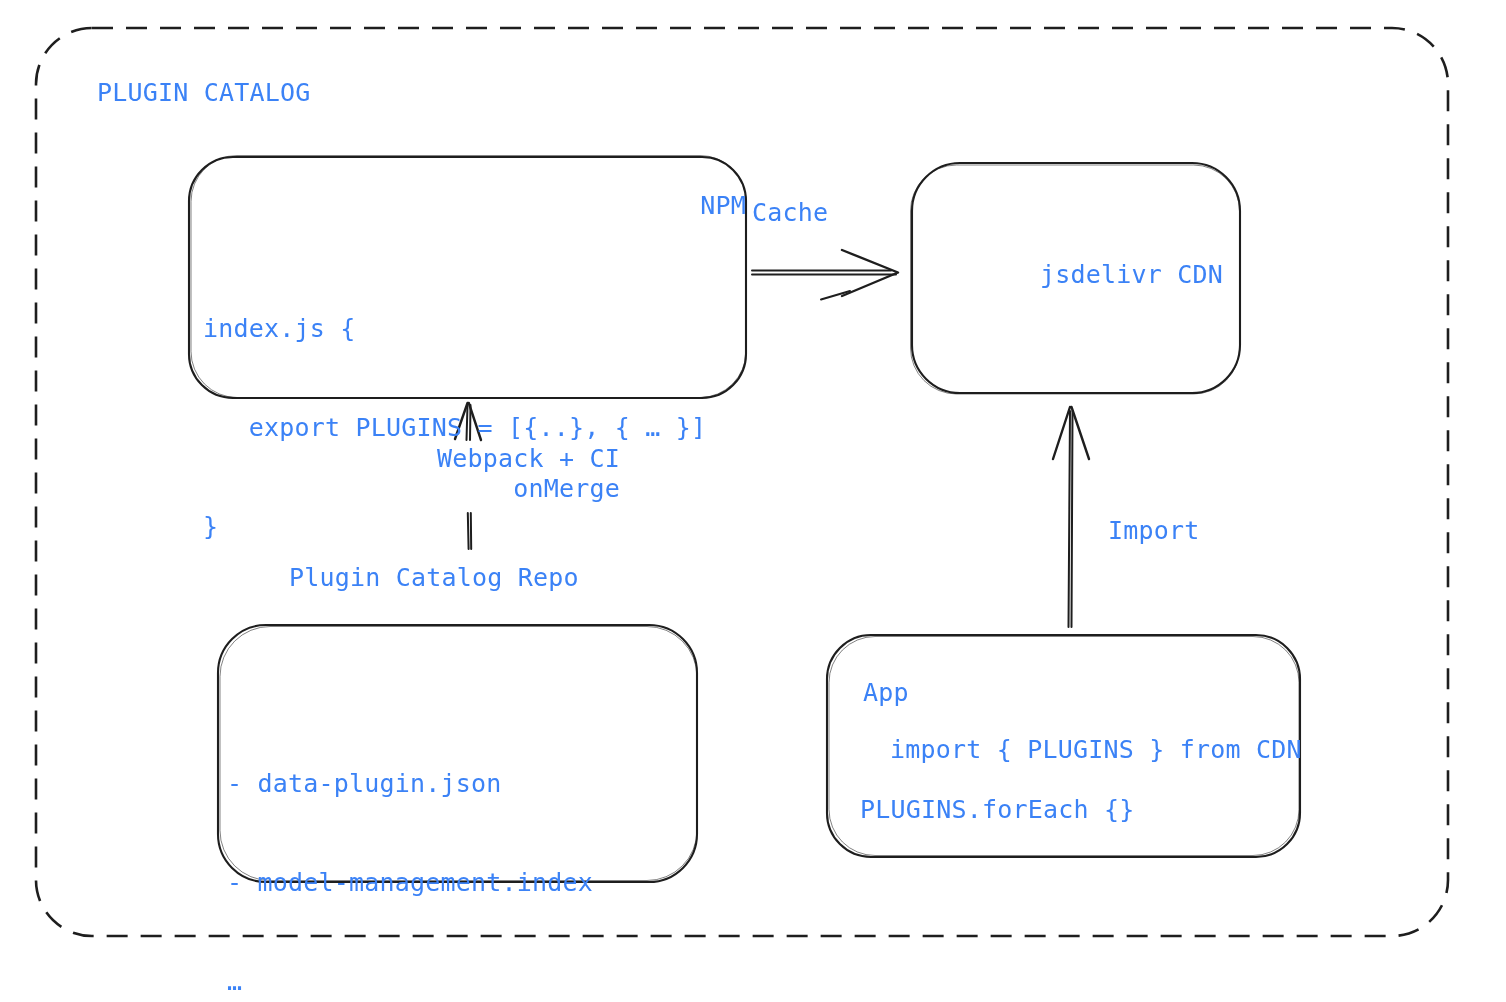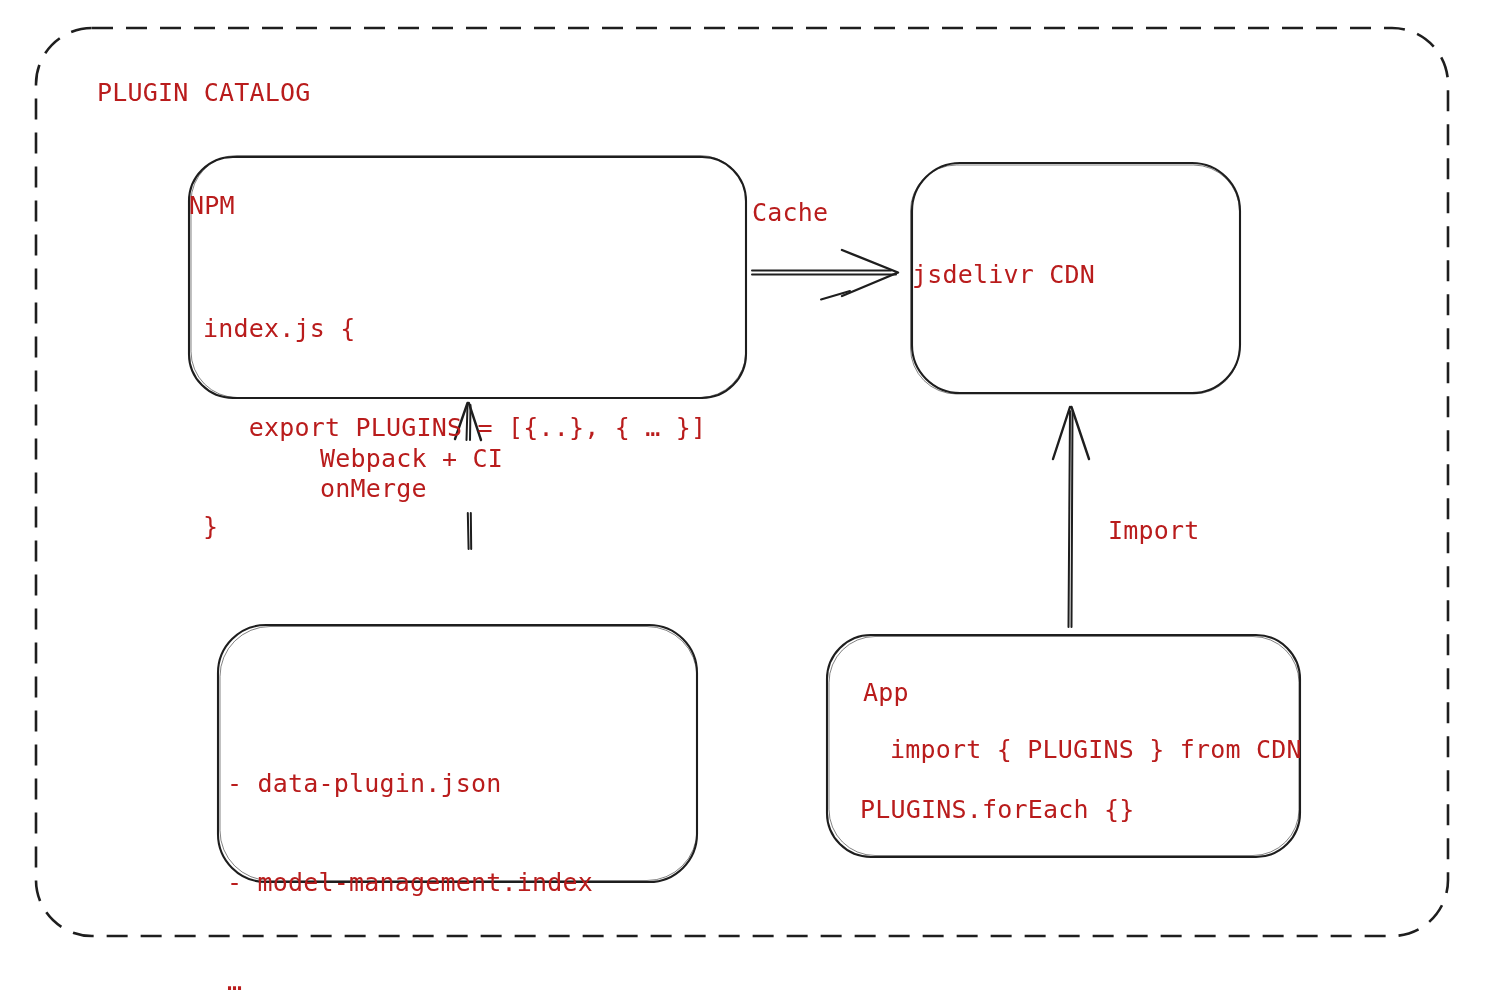--- a/index.html
+++ b/index.html
@@ -2,37 +2,37 @@
 <html><head>
 <meta charset="utf-8">
 <style>
   html, body { margin: 0; padding: 0; background: #ffffff; }
   .canvas {
     position: relative;
     width: 1506px;
     height: 1002px;
     background: #ffffff;
     font-family: "DejaVu Sans Mono", "Liberation Mono", monospace;
-    color: #b91c1c;
+    color: #3b82f6;
     overflow: hidden;
   }
   .shapes { position: absolute; left: 0; top: 0; width: 1506px; height: 1002px; }
   .sk { fill: none; stroke: #1e1e1e; stroke-width: 2.1; }
   .sk2 { fill: none; stroke: #1e1e1e; stroke-width: 1; opacity: 0.55; }
   .dash { stroke-dasharray: 21 13; stroke-width: 2.6; }
   .ar { fill: none; stroke: #1e1e1e; stroke-width: 2; stroke-linecap: round; stroke-linejoin: round; }
   .arh { stroke-width: 2.4; }
   .t {
     position: absolute;
     white-space: pre;
     font-size: 25px;
     line-height: 33px;
     letter-spacing: 0.2px;
   }
-  .center { text-align: left; }
+  .center { text-align: right; }
 </style>
 </head>
 <body>
 
 <div class="canvas">
 
   <svg class="shapes" viewBox="0 0 1506 1002" xmlns="http://www.w3.org/2000/svg">
 
     <rect class="sk dash" x="36" y="28" width="1412" height="908" rx="56"></rect>
 
@@ -76,25 +76,26 @@
 
   <div class="t center" style="left:189px; top:189px; width:557px;">NPM</div>
   <div class="t" style="left:203px; top:246px;">
     <div>index.js {</div>
     <div>   export PLUGINS = [{..}, { … }]</div>
     <div>}</div>
   </div>
 
   <div class="t" style="left:752px; top:196px;">Cache</div>
 
-  <div class="t center" style="left:912px; top:258px; width:296px;">jsdelivr CDN</div>
+  <div class="t center" style="left:912px; top:258px; width:296px;padding-left:15px;">jsdelivr CDN</div>
 
   <div class="t center" style="left:320px; top:442px; width:300px;">Webpack + CI</div>
   <div class="t center" style="left:320px; top:472px; width:300px;">onMerge</div>
 
+  <div class="t" style="left:289px; top:561px;">Plugin Catalog Repo</div>
   <div class="t" style="left:227px; top:701px;">
     <div>- data-plugin.json</div>
     <div>- model-management.index</div>
     <div>…</div>
   </div>
 
   <div class="t" style="left:863px; top:676px;text-align:center;">App</div>
   <div class="t" style="left:860px; top:733px;margin-left:30px;">import { PLUGINS } from CDN</div>
   <div class="t" style="left:860px; top:793px;">PLUGINS.forEach {}</div>
 

